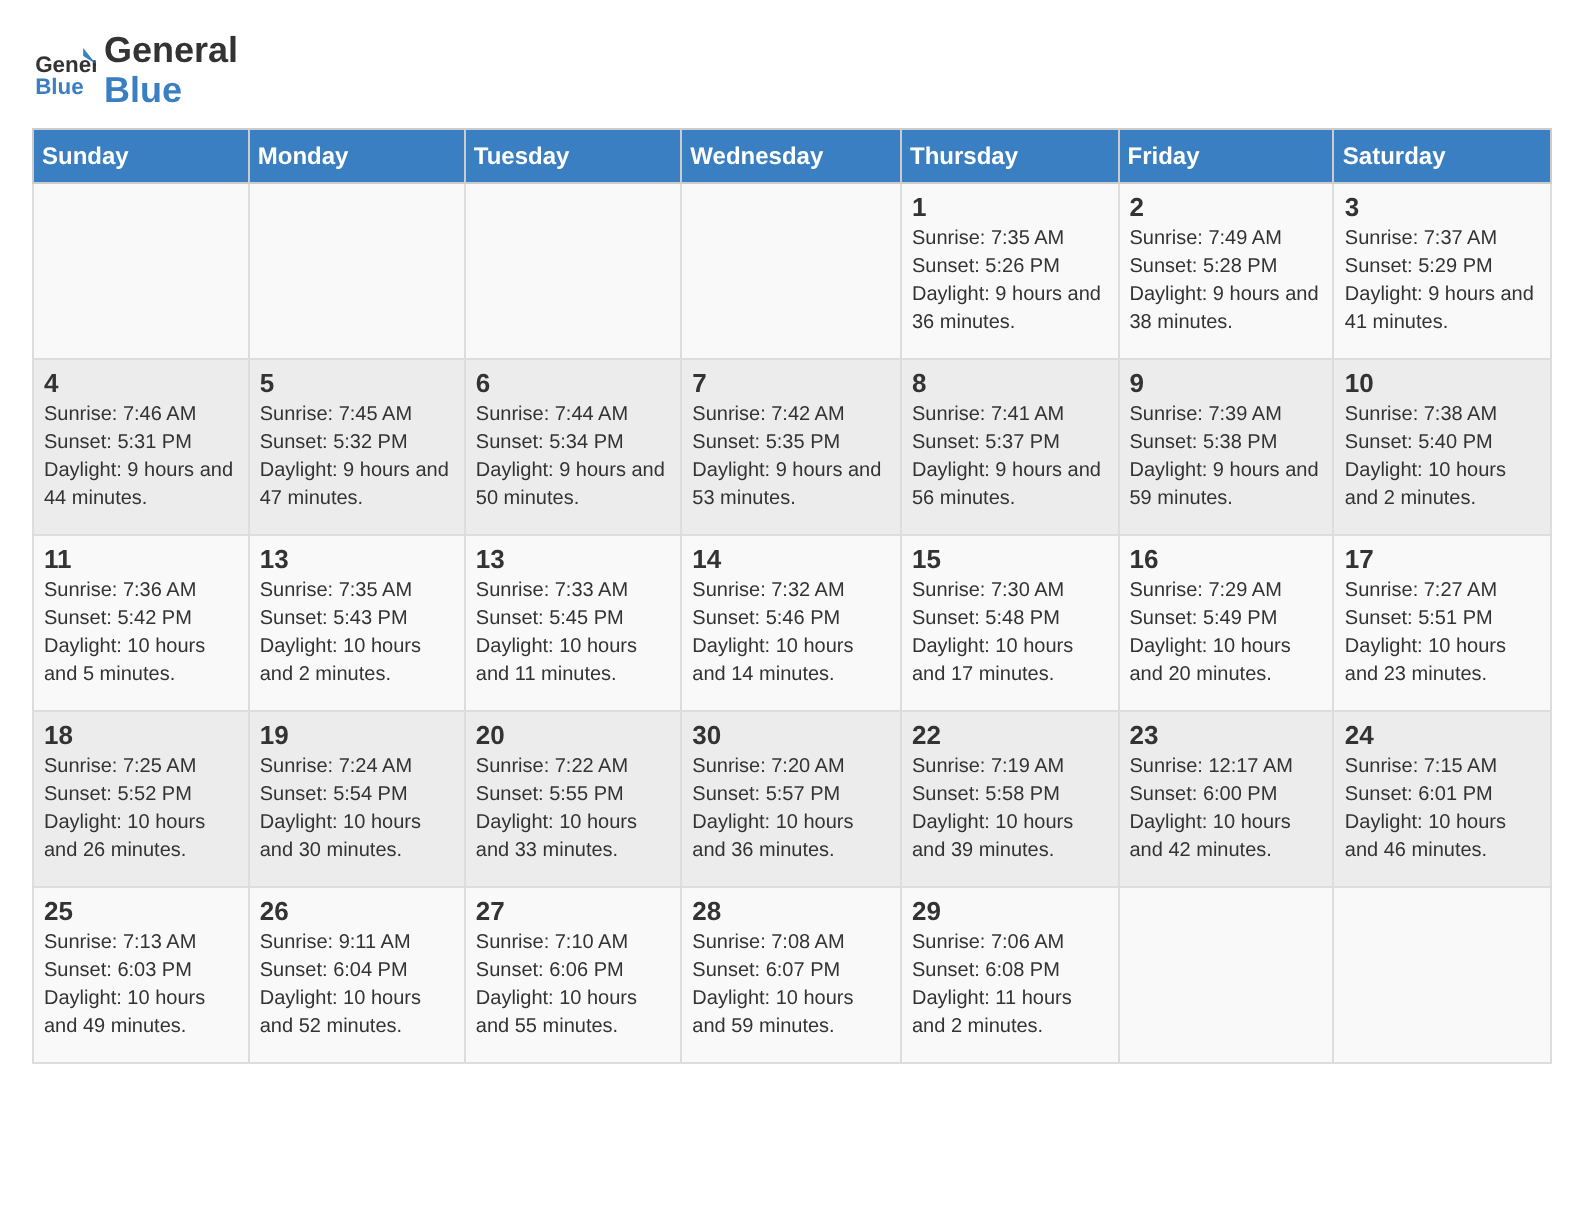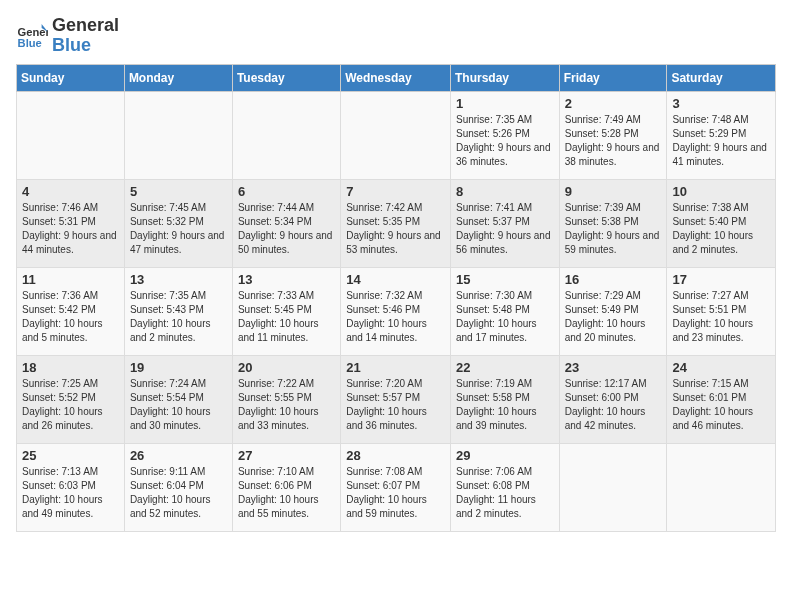--- a/index.html
+++ b/index.html
@@ -122,21 +122,21 @@
           <div class="day-info">Daylight: 9 hours and 36 minutes.</div>
         </td>
         <td>
           <span class="day-number">2</span>
           <div class="day-info">Sunrise: 7:49 AM</div>
           <div class="day-info">Sunset: 5:28 PM</div>
           <div class="day-info">Daylight: 9 hours and 38 minutes.</div>
         </td>
         <td>
           <span class="day-number">3</span>
-          <div class="day-info">Sunrise: 7:48 AM</div>
+          <div class="day-info">Sunrise: 7:37 AM</div>
           <div class="day-info">Sunset: 5:29 PM</div>
           <div class="day-info">Daylight: 9 hours and 41 minutes.</div>
         </td>
       </tr>
       <tr>
         <td>
           <span class="day-number">4</span>
           <div class="day-info">Sunrise: 7:46 AM</div>
           <div class="day-info">Sunset: 5:31 PM</div>
           <div class="day-info">Daylight: 9 hours and 44 minutes.</div>
@@ -235,21 +235,21 @@
           <div class="day-info">Sunset: 5:54 PM</div>
           <div class="day-info">Daylight: 10 hours and 30 minutes.</div>
         </td>
         <td>
           <span class="day-number">20</span>
           <div class="day-info">Sunrise: 7:22 AM</div>
           <div class="day-info">Sunset: 5:55 PM</div>
           <div class="day-info">Daylight: 10 hours and 33 minutes.</div>
         </td>
         <td>
-          <span class="day-number">21</span>
+          <span class="day-number">30</span>
           <div class="day-info">Sunrise: 7:20 AM</div>
           <div class="day-info">Sunset: 5:57 PM</div>
           <div class="day-info">Daylight: 10 hours and 36 minutes.</div>
         </td>
         <td>
           <span class="day-number">22</span>
           <div class="day-info">Sunrise: 7:19 AM</div>
           <div class="day-info">Sunset: 5:58 PM</div>
           <div class="day-info">Daylight: 10 hours and 39 minutes.</div>
         </td>

